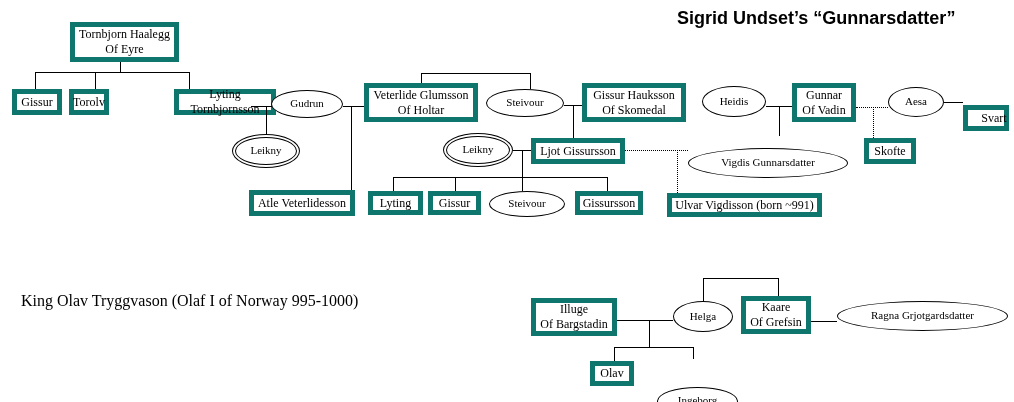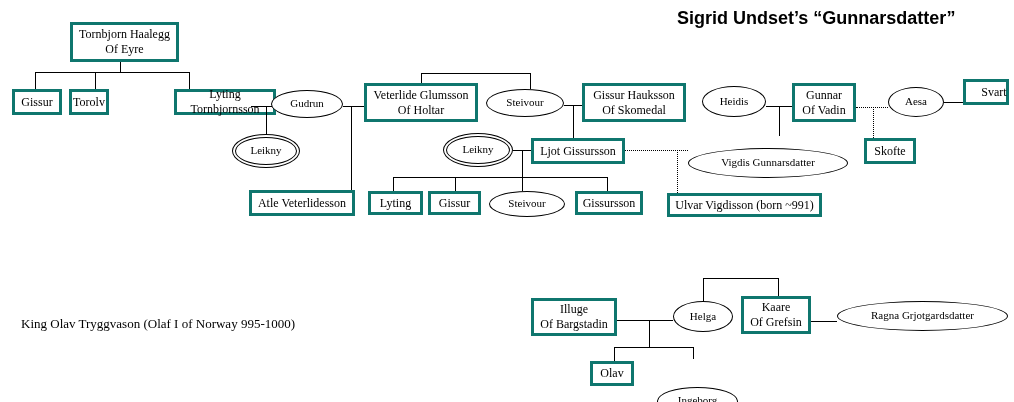--- a/index.html
+++ b/index.html
@@ -2,21 +2,21 @@
 <html><head>
 <meta charset="utf-8">
 <style>
   html,body{margin:0;padding:0;background:#fff;}
   #stage{
     position:relative;width:1014px;height:402px;background:#ffffff;
     font-family:"Liberation Serif","DejaVu Serif",serif;color:#000;
     overflow:hidden;
   }
   .box{
-    position:absolute;border:3px solid #0f766e;background:#fff;
+    position:absolute;border:5px solid #0f766e;background:#fff;
     display:flex;align-items:center;justify-content:center;text-align:center;
     font-size:12px;line-height:1.25;white-space:pre-line;box-sizing:border-box;
   }
   .oval{
     position:absolute;border:1px solid #000;border-radius:50%;background:#fff;
     display:flex;align-items:center;justify-content:center;text-align:center;
     font-size:11px;line-height:1.2;white-space:pre-line;box-sizing:border-box;
   }
   .oval.double::before{
     content:"";position:absolute;inset:2px;border:1px solid #000;border-radius:50%;
@@ -24,21 +24,21 @@
   .h{position:absolute;height:1px;background:#000;}
   .v{position:absolute;width:1px;background:#000;}
   .h.dot{height:0;background:none;border-top:1px dotted #000;}
   .v.dot{width:0;background:none;border-left:1px dotted #000;}
   #title{
     position:absolute;left:677px;top:8px;width:330px;
     font-family:"Liberation Sans","DejaVu Sans",sans-serif;
     font-size:18px;font-weight:bold;color:#000;white-space:nowrap;
   }
   #footnote{
-    position:absolute;left:21px;top:292px;font-size:13px;white-space:nowrap;margin-top:24px;
+    position:absolute;left:21px;top:292px;font-size:16px;white-space:nowrap;
   }
 </style>
 </head>
 <body>
 
 <div id="stage">
 
   <div id="title">Sigrid Undset’s “Gunnarsdatter”</div>
   <div id="footnote">King Olav Tryggvason (Olaf I of Norway 995-1000)</div>
 
@@ -83,21 +83,21 @@
   <div class="h" style="left:393px;top:177px;width:214px;"></div>
   <div class="v" style="left:393px;top:177px;height:14px;"></div>
   <div class="v" style="left:455px;top:177px;height:14px;"></div>
   <div class="v" style="left:522px;top:177px;height:14px;"></div>
   <div class="v" style="left:607px;top:177px;height:14px;"></div>
 
   <div class="oval" style="left:702px;top:86px;width:64px;height:31px;">Heidis</div>
   <div class="box" style="left:792px;top:83px;width:64px;height:39px;">Gunnar
 Of Vadin</div>
   <div class="oval" style="left:888px;top:87px;width:56px;height:30px;">Aesa</div>
-  <div class="box" style="left:963px;top:79px;width:46px;height:26px;padding-left:16px;">Svart</div>
+  <div class="box" style="left:963px;top:105px;width:46px;height:26px;padding-left:16px;">Svart</div>
   <div class="box" style="left:864px;top:138px;width:52px;height:26px;">Skofte</div>
   <div class="oval" style="left:688px;top:136px;width:160px;height:30px;margin-top:12px;">Vigdis Gunnarsdatter</div>
   <div class="box" style="left:667px;top:193px;width:155px;height:24px;">Ulvar Vigdisson (born ~991)</div>
 
   <div class="h" style="left:766px;top:106px;width:26px;"></div>
   <div class="v" style="left:779px;top:106px;height:30px;"></div>
   <div class="h" style="left:944px;top:102px;width:19px;"></div>
   <div class="h dot" style="left:856px;top:107px;width:32px;"></div>
   <div class="v dot" style="left:873px;top:107px;height:31px;"></div>
   <div class="h dot" style="left:625px;top:150px;width:63px;"></div>

